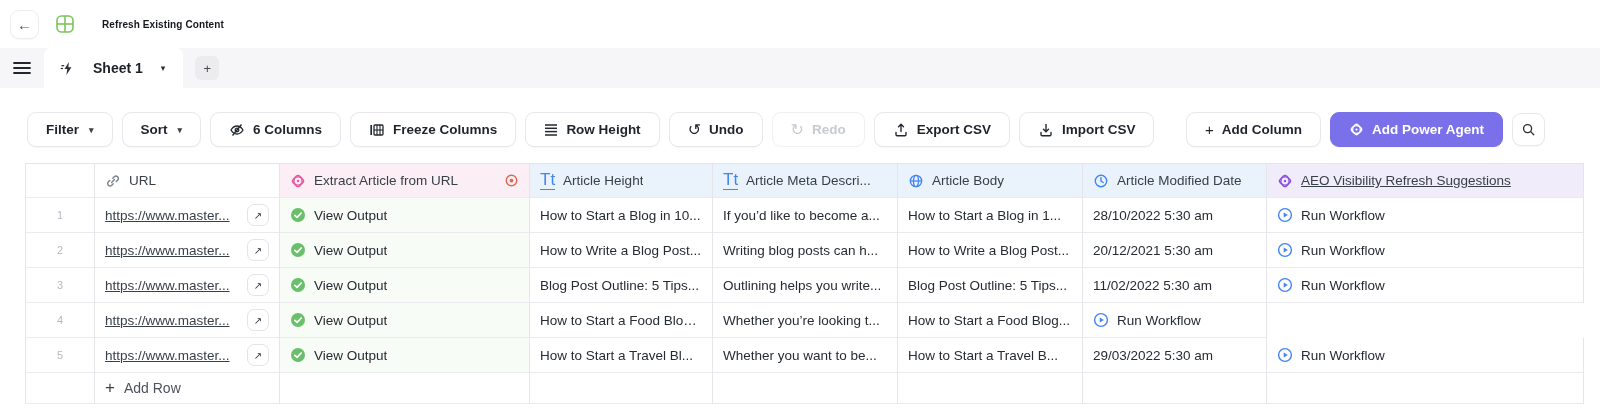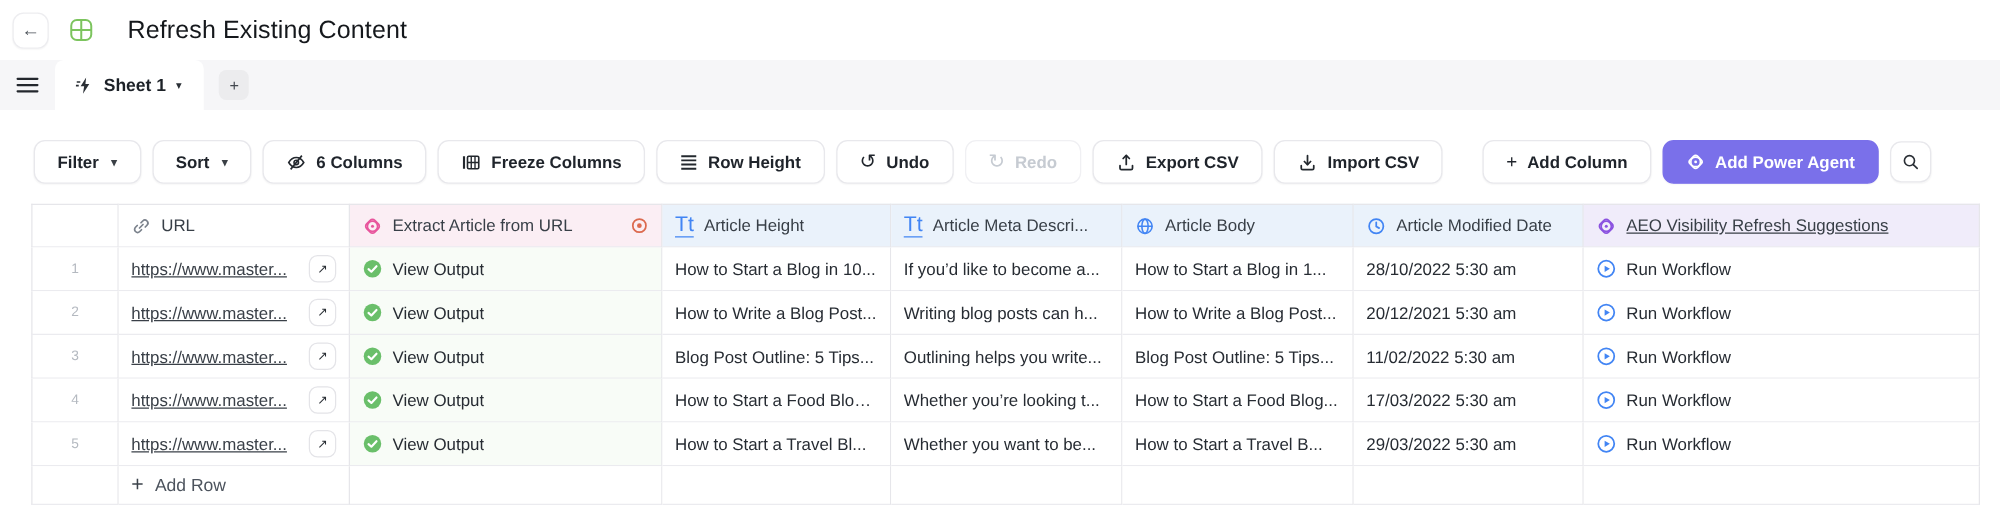--- a/index.html
+++ b/index.html
@@ -5,27 +5,27 @@
   * { margin:0; padding:0; box-sizing:border-box; }
   html,body { width:1600px; height:411px; background:#fff; overflow:hidden;
               font-family:"Liberation Sans", sans-serif; color:#272c33; }
 
   
   .topbar { height:48px; display:flex; align-items:center; background:#fff; }
   .back-btn { width:29px; height:29px; margin-left:10px; border:1px solid #ededf0; border-radius:9px;
               display:flex; align-items:center; justify-content:center; font-size:15px; color:#4b5158;
               background:#fff; box-shadow:0 1px 1px rgba(0,0,0,.03); cursor:pointer; }
   .grid-ic { margin-left:16px; display:flex; }
-  .doc-title { margin-left:27px; font-size:20px; font-weight:400; color:#15181c; letter-spacing:.1px; }
+  .doc-title { margin-left:27px; font-size:10px; font-weight:700; color:#15181c; letter-spacing:.1px; }
 
   
   .tabbar { height:40px; background:#f6f6f8; display:flex; align-items:stretch; }
   .burger { width:44px; display:flex; align-items:center; justify-content:center; cursor:pointer; }
   .burger svg { display:block; }
-  .sheet-tab { background:#fff; border-radius:7px 7px 0 0; display:flex; align-items:center; gap:8px;
+  .sheet-tab { background:#fff; border-radius:7px 7px 0 0; display:flex; align-items:center; gap:18px;
                padding:0 18px 0 16px; cursor:pointer; }
   .sheet-tab .lbl { font-size:14px; font-weight:700; color:#1c2127; }
   .caret { font-size:9px; color:#2a2f35; }
   .newtab { align-self:center; width:24px; height:24px; margin-left:12px; background:#ececee; border-radius:6px;
             display:flex; align-items:center; justify-content:center; font-size:13px; color:#43484f; cursor:pointer; }
 
   
   .toolbar { margin-top:24px; height:35px; display:flex; align-items:center; gap:9px;
              padding-left:27px; padding-right:55px; }
   .tbtn { height:35px; display:flex; align-items:center; gap:8px; padding:0 18px; background:#fff;
@@ -431,23 +431,20 @@
     <div class="cell">
           <span class="txt">How to Start a Food Blog...</span>
         </div>
     <div class="cell">
           <span class="txt">Whether you’re looking t...</span>
         </div>
     <div class="cell">
           <span class="txt">How to Start a Food Blog...</span>
         </div>
     <div class="cell">
-          <span class="txt">17/03/2022 5:30 am</span>
-        </div>
-    <div class="cell">
       <span>
         <svg width="16" height="16" viewBox="0 0 16 16">
               <circle cx="8" cy="8" r="6.4" fill="none" stroke="#4285f4" stroke-width="1.4"></circle>
               <polygon points="6.7,5.5 10.9,8 6.7,10.5" fill="#4285f4"></polygon>
             </svg>
       </span>
       <span class="txt">Run Workflow</span>
     </div>
   </div>
 

